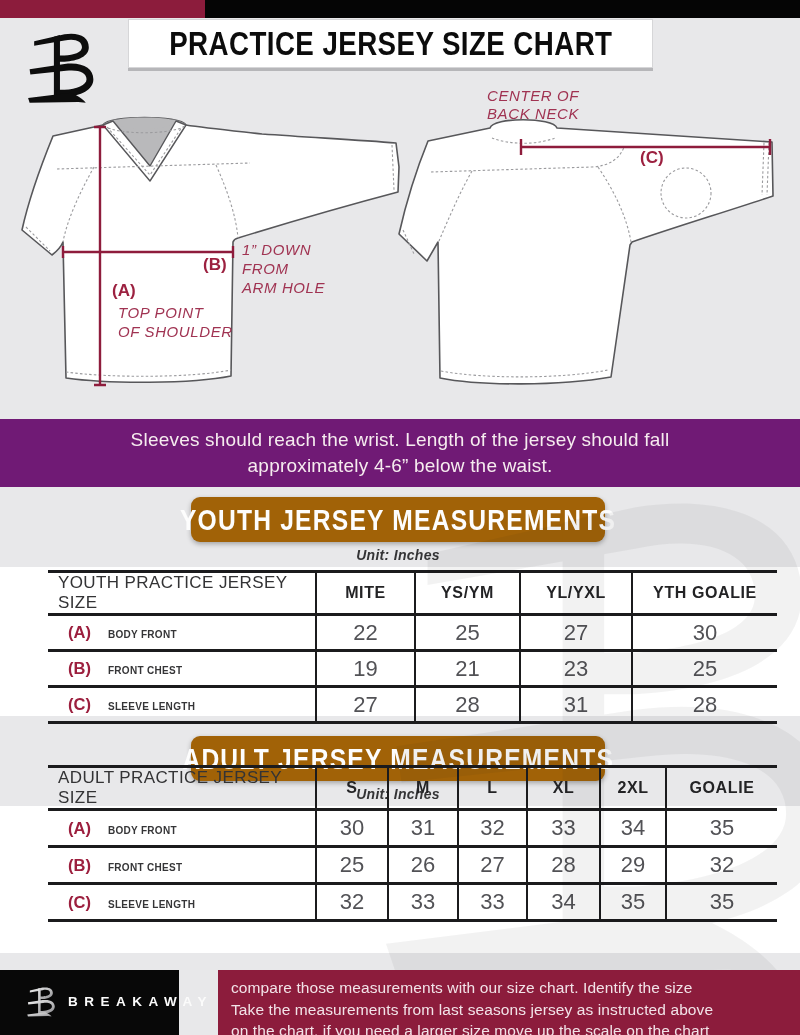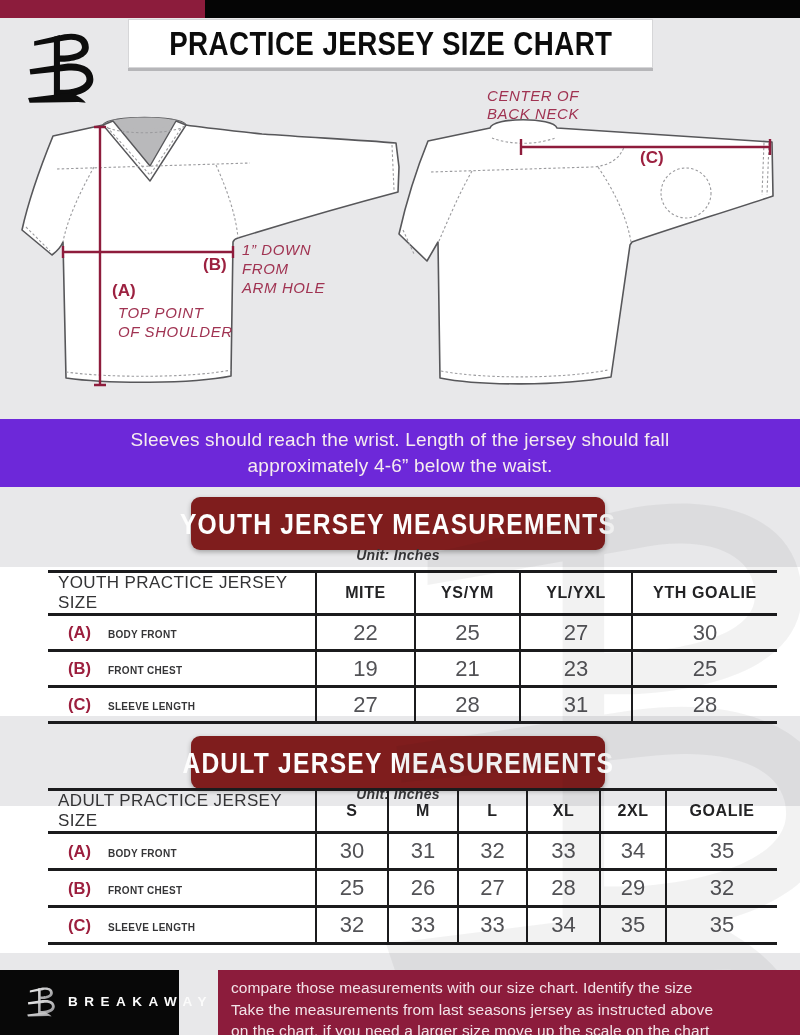--- a/index.html
+++ b/index.html
@@ -24,29 +24,29 @@
   
   .diagrams{position:absolute;left:0;top:0;width:800px;height:420px;}
   .outline{fill:#ffffff;stroke:#57575a;stroke-width:1.6;stroke-linejoin:round;}
   .graypart{fill:#b9b9bb;stroke:none;}
   .band{fill:#ffffff;stroke:#57575a;stroke-width:1.4;stroke-linejoin:round;}
   .stitch{fill:none;stroke:#9b9b9e;stroke-width:1.1;stroke-dasharray:2.5 2.2;}
   .mline{fill:none;stroke:#8E1C3C;stroke-width:2.4;}
   .diag-key{font:700 17px "Liberation Sans",sans-serif;fill:#9C2140;}
   .diag-cap{font:italic 500 15px "Liberation Sans",sans-serif;fill:#A03352;letter-spacing:.6px;}
   
-  .notice{position:absolute;left:0;top:419px;width:800px;height:68px;background:#6d28d9;
+  .notice{position:absolute;left:0;top:419px;width:800px;height:68px;background:#701a75;
           display:flex;flex-direction:column;align-items:center;justify-content:center;
           color:#F6ECEF;font-size:19px;line-height:26px;letter-spacing:.2px;}
   
   .whiteband{position:absolute;left:0;width:800px;background:#ffffff;}
   .wb-youth{top:567px;height:149px;}
   .wb-adult{top:806px;height:147px;}
   
-  .secbanner{position:absolute;left:191px;width:414px;height:53px;background:#7f1d1d;
+  .secbanner{position:absolute;left:191px;width:414px;height:45px;background:#a16207;
              border-radius:9px;display:flex;align-items:center;justify-content:center;
              box-shadow:0 2px 5px rgba(0,0,0,.3);}
   .secbanner .t{color:#fdfdfd;font-size:30px;font-weight:700;letter-spacing:1.5px;
                 display:inline-block;transform:scaleX(.82);white-space:nowrap;}
   .sb-youth{top:497px;} .sb-adult{top:736px;}
   .unit{position:absolute;left:0;width:796px;text-align:center;font-style:italic;
         font-weight:700;font-size:14px;color:#343436;letter-spacing:.3px;}
   .u-youth{top:547px;} .u-adult{top:786px;}
   
   .sizetable{position:absolute;left:48px;width:729px;border-collapse:collapse;table-layout:fixed;}
@@ -54,21 +54,21 @@
   .sizetable thead th{border-top:3px solid #1b1b1d;}
   .sizetable .s,.sizetable .v{border-left:2px solid #1b1b1d;text-align:center;}
   .sizetable .hl{text-align:left;padding-left:10px;font-size:17px;font-weight:500;
                  color:#333335;letter-spacing:.4px;}
   .sizetable .s{font-size:16px;font-weight:700;color:#232325;letter-spacing:.6px;}
   .sizetable .v{font-size:22px;font-weight:400;color:#525256;}
   .sizetable .l{text-align:left;padding-left:20px;}
   .rk{color:#9C1F3E;font-weight:700;font-size:16.5px;}
   .rl{color:#353537;font-weight:600;font-size:10px;letter-spacing:.3px;margin-left:17px;}
   .t-youth{top:570px;} .t-youth thead tr{height:38px;} .t-youth tbody tr{height:36px;}
-  .t-adult{top:788px;} .t-adult thead tr{height:31px;} .t-adult tbody tr{height:37px;}
+  .t-adult{top:765px;} .t-adult thead tr{height:31px;} .t-adult tbody tr{height:37px;}
   
   .watermark{position:absolute;left:365px;top:450px;width:520px;height:582px;
              fill:#1a1a1a;opacity:.05;pointer-events:none;}
   
   .footer{position:absolute;left:0;top:970px;width:800px;height:65px;}
   .footer .fblack{position:absolute;left:0;top:0;width:179px;height:65px;background:#080808;}
   .footer .fred{position:absolute;left:218px;top:0;width:582px;height:65px;background:#8C1C3C;
                 padding:7px 0 0 13px;color:#F2E3E8;font-size:15.5px;line-height:21.5px;
                 letter-spacing:.1px;white-space:nowrap;}
   .flogo{position:absolute;left:26px;top:13px;width:32px;height:38px;}

